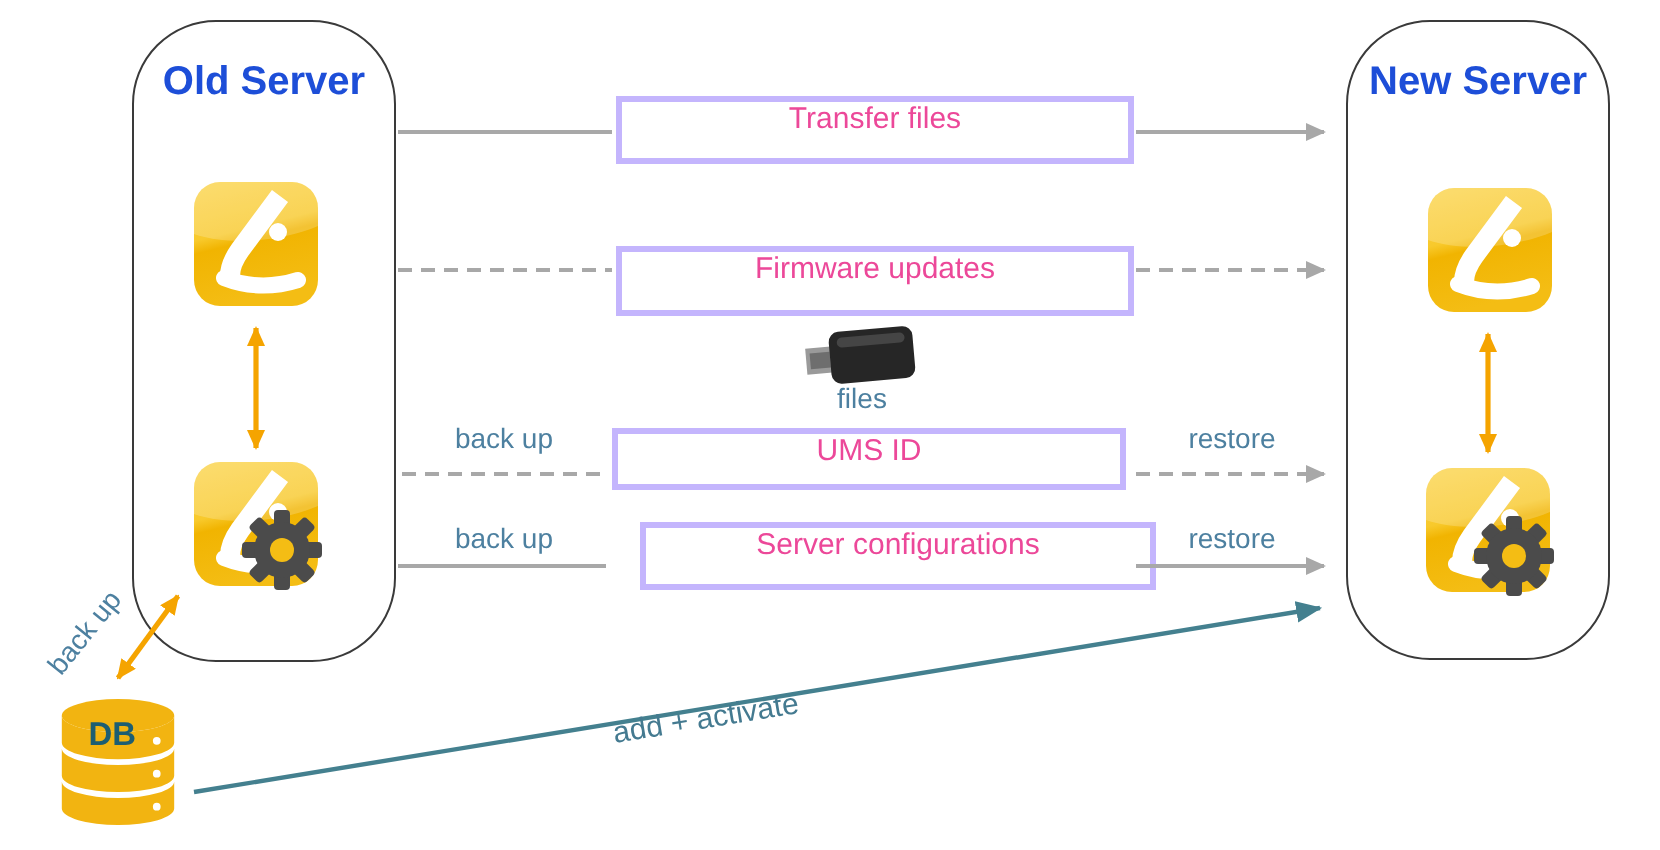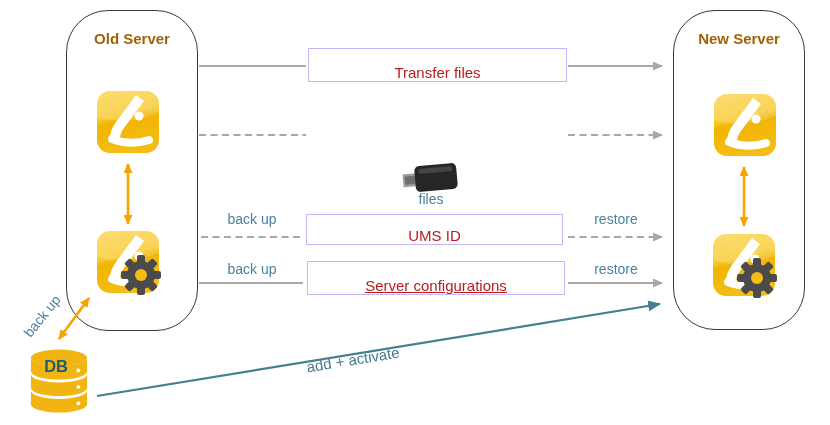--- a/index.html
+++ b/index.html
@@ -5,27 +5,27 @@
   html,body{margin:0;padding:0;background:#fff;}
   .stage{
     position:relative;width:830px;height:425px;background:#ffffff;
     font-family:"Liberation Sans",sans-serif;overflow:hidden;
   }
   .server-box{
     position:absolute;border:1.5px solid #3a3a3a;border-radius:42px;
     background:transparent;box-sizing:border-box;z-index:1;
   }
   .server-title{
-    position:absolute;font-weight:bold;font-size:15px;color:#a16207;
+    position:absolute;font-weight:bold;font-size:20px;color:#1d4ed8;
     text-align:center;z-index:3;
   }
   .step-box{
-    position:absolute;border:1px solid #c4b5fd;background:#ffffff;
-    display:flex;align-items:flex-end;justify-content:center;
-    font-size:15px;color:#b91c1c;box-sizing:border-box;z-index:2;
+    position:absolute;border:3px solid #c4b5fd;background:#ffffff;
+    display:flex;align-items:flex-start;justify-content:center;
+    font-size:15px;color:#ec4899;box-sizing:border-box;z-index:2;
   }
   .mini-label{
     position:absolute;font-size:14px;color:#4d80a0;text-align:center;z-index:6;
   }
   .tile{position:absolute;z-index:2;}
   .overlay{position:absolute;left:0;top:0;z-index:5;pointer-events:none;}
   .rot-backup{transform:rotate(-51deg);transform-origin:center;}
   .rot-activate{transform:rotate(-9.3deg);transform-origin:center;font-size:15px;}
   .usb{position:absolute;z-index:4;}
   .db{position:absolute;z-index:4;}
@@ -104,24 +104,27 @@
       <rect x="-4" y="-20" width="8" height="10" rx="2" transform="rotate(270)"></rect>
       <rect x="-4" y="-20" width="8" height="10" rx="2" transform="rotate(315)"></rect>
       <circle r="14"></circle>
       <circle r="6" fill="#f4bd14"></circle>
     </g>
   </svg>
 
   <div class="step-box" style="left:308px;top:48px;width:259px;height:34px;">
     <span>Transfer files</span>
   </div>
+  <div class="step-box" style="left:308px;top:123px;width:259px;height:35px;">
+    <span>Firmware updates</span>
+  </div>
   <div class="step-box" style="left:306px;top:214px;width:257px;height:31px;">
     <span>UMS ID</span>
   </div>
-  <div class="step-box" style="left:307px;top:261px;width:258px;height:34px;text-decoration:underline;">
+  <div class="step-box" style="left:320px;top:261px;width:258px;height:34px;">
     <span>Server configurations</span>
   </div>
 
   <svg class="usb" style="left:400px;top:160px;" width="60" height="36" viewBox="0 0 60 36">
     <g transform="rotate(-5 30 18)">
       <rect x="3" y="12" width="14" height="13" fill="#9a9a9a"></rect>
       <rect x="5" y="14.5" width="10" height="8" fill="#6e6e6e"></rect>
       <rect x="15" y="5" width="42" height="26" rx="5" fill="#262626"></rect>
       <rect x="19" y="8" width="34" height="5" rx="2.5" fill="#454545"></rect>
     </g>

